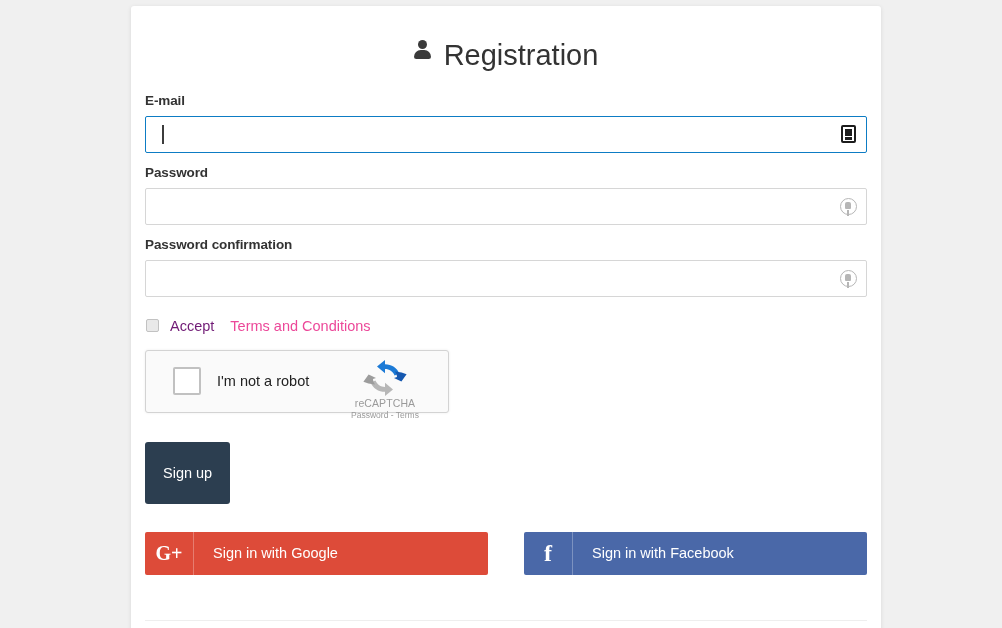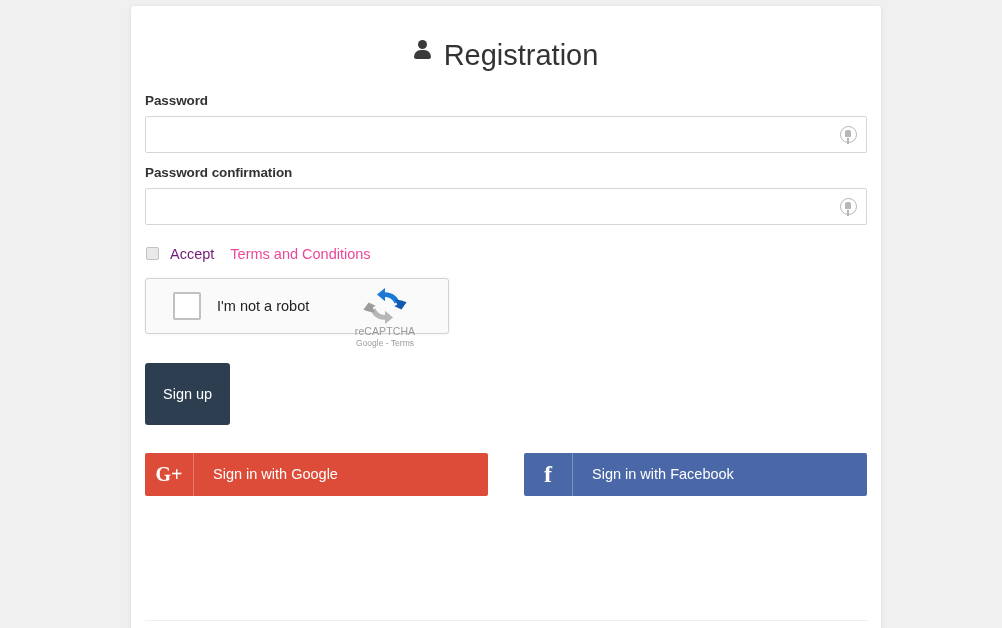--- a/index.html
+++ b/index.html
@@ -201,21 +201,21 @@
   }
   .accept-text { color: #701a75; }
   .terms-link {
     color: #ec4899;
     text-decoration: none;
     margin-left: 16px;
   }
 
   .recaptcha {
     width: 304px;
-    height: 56px;
+    height: 63px;
     box-sizing: border-box;
     border: 1px solid #d3d3d3;
     border-radius: 3px;
     background: #fafafa;
     box-shadow: 0 0 3px rgba(0,0,0,0.07);
     display: flex;
     align-items: center;
     position: relative;
     margin-bottom: 29px;
   }
@@ -323,20 +323,30 @@
 </head>
 <body>
 
 <div class="card">
 
   <h1 class="page-title">
     <span class="user-glyph"></span>
     <span>Registration</span>
   </h1>
 
+  <div class="field-group">
+    <label class="field-label">E-mail</label>
+    <div class="input-wrap">
+      <input class="text-input focused" type="text" placeholder="" style="">
+      <span class="caret"></span>
+      <span class="field-icon">
+        <span class="contact-card-icon"></span>
+      </span>
+    </div>
+  </div>
 
   <div class="field-group">
     <label class="field-label">Password</label>
     <div class="input-wrap">
       <input class="text-input" type="password" placeholder="" style="">
       <span class="field-icon">
         <span class="key-icon"></span>
       </span>
     </div>
   </div>
@@ -363,21 +373,21 @@
     <div class="recaptcha-brand">
       <div class="recaptcha-logo">
         <svg width="44" height="36" viewBox="0 0 44 36" aria-hidden="true">
           <path d="M22 4.2 C28.6 4.2 34.2 8.0 36.4 13.6 L31.6 15.4 C30.0 11.6 26.3 9.0 22 9.0 L22 13.2 L14.0 6.6 L22 0 Z" fill="#1c7ad6"></path>
           <path d="M38.6 12.6 L43.6 14.3 L38.4 21.6 L31.0 18.0 L34.0 17.0 C33.9 14.8 33.1 13.0 31.9 11.4 Z" fill="#1558b0"></path>
           <path d="M22 31.8 C15.4 31.8 9.8 28.0 7.6 22.4 L12.4 20.6 C14.0 24.4 17.7 27.0 22 27.0 L22 22.8 L30.0 29.4 L22 36 Z" fill="#b7b7b7"></path>
           <path d="M5.4 23.4 L0.4 21.7 L5.6 14.4 L13.0 18.0 L10.0 19.0 C10.1 21.2 10.9 23.0 12.1 24.6 Z" fill="#9c9c9c"></path>
         </svg>
       </div>
       <div class="recaptcha-name">reCAPTCHA</div>
-      <div class="recaptcha-legal">Google - Terms</div>
+      <div class="recaptcha-legal">Password - Terms</div>
     </div>
   </div>
 
   <button class="signup-button">Sign up</button>
 
   <div class="social-row">
     <button class="social-button social-google">
       <span class="social-icon-cell">
         <span class="gplus-glyph">G+</span>
       </span>

